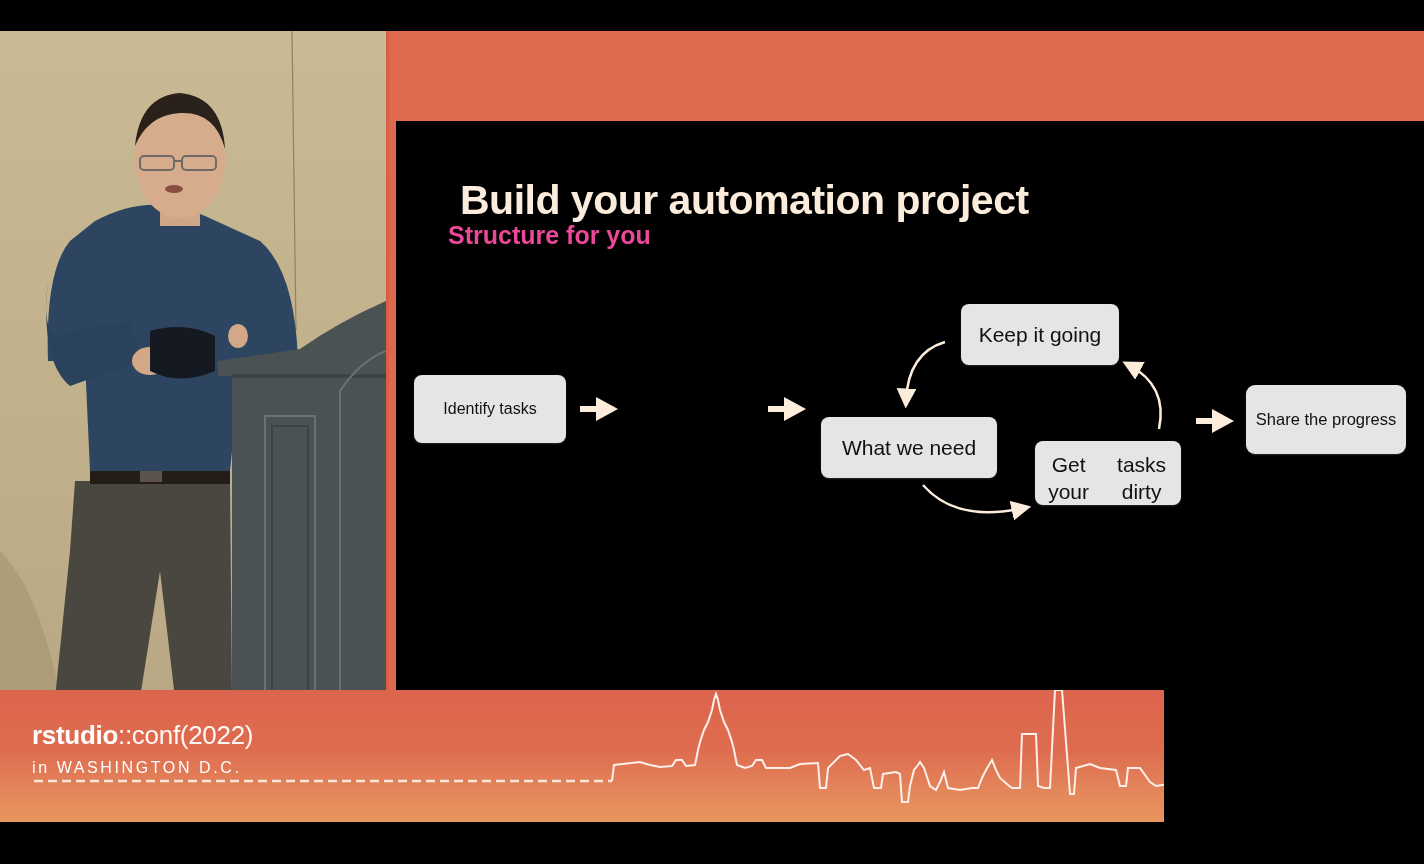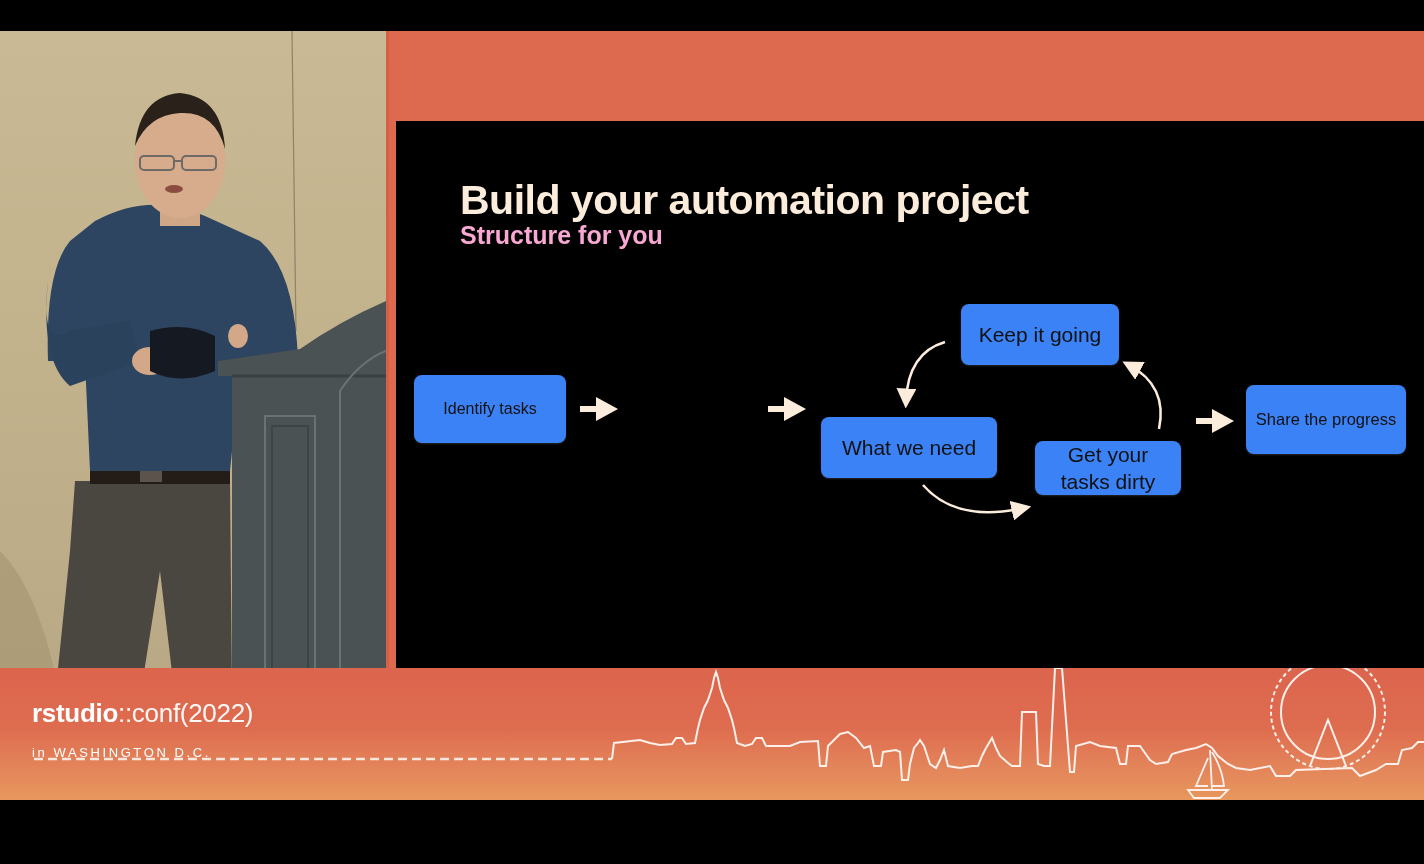--- a/index.html
+++ b/index.html
@@ -14,38 +14,38 @@
     background: linear-gradient(180deg, #c9b994 0%, #c2b28c 50%, #b9a885 100%); }
   .speaker-panel svg { position: absolute; left: 0; top: 0; }
 
   
   .slide-frame { position: absolute; left: 386px; top: 31px; width: 1038px; height: 667px; background: #dd6a4f; }
   .frame-divider { position: absolute; left: 386px; top: 31px; width: 3px; height: 667px; background: #d65f45; }
 
   
   .slide { position: absolute; left: 396px; top: 121px; width: 1028px; height: 577px; background: #000; }
   .slide-title { position: absolute; left: 52px; top: 44px; margin: 12px; color: #fbecdb; font-weight: bold; font-size: 41px; letter-spacing: -0.5px; white-space: nowrap; }
-  .slide-subtitle { position: absolute; left: 64px; top: 100px; margin: 0; color: #f9a8d4; font-weight: bold; font-size: 25px; white-space: nowrap; }
+  .slide-subtitle { position: absolute; left: 52px; top: 100px; margin: 0; color: #ec4899; font-weight: bold; font-size: 25px; white-space: nowrap; }
 
-  .node { position: absolute; background: #3b82f6; border-radius: 8px; color: #111; display: flex; align-items: center; justify-content: center; text-align: center; box-shadow: 0 1px 2px rgba(255,255,255,0.15); }
+  .node { position: absolute; background: #e5e5e5; border-radius: 8px; color: #111; display: flex; align-items: center; justify-content: center; text-align: center; box-shadow: 0 1px 2px rgba(255,255,255,0.15); }
   .node span { display: block; }
   .node.small { font-size: 16px; }
   .node.large { font-size: 21px; line-height: 27px; }
 
   .diagram-svg { position: absolute; left: 0; top: 0; }
 
   
-  .banner { position: absolute; left: 0; top: 668px; width: 1424px; height: 132px;
+  .banner { position: absolute; left: 0; top: 690px; width: 1164px; height: 132px;
     background: linear-gradient(180deg, #dc654d 0%, #de6c4f 45%, #e3845a 75%, #e8975d 100%); overflow: hidden; }
   .banner-svg { position: absolute; left: 0; top: 0; }
   .brand { position: absolute; left: 32px; top: 30px; color: #fff; }
   .brand-main { font-size: 26px; line-height: 30px; white-space: nowrap; letter-spacing: -0.3px; }
   .brand-main .b { font-weight: bold; }
   .brand-main .l { font-weight: normal; opacity: 0.95; }
-  .brand-sub { font-size: 13px; letter-spacing: 2.6px; margin-top: 17px; white-space: nowrap; }
+  .brand-sub { font-size: 16px; letter-spacing: 2.6px; margin-top: 9px; white-space: nowrap; }
 </style>
 </head>
 <body>
 
 <div class="letterbox-top"></div>
 
 <div class="speaker-panel">
   <svg width="386" height="667" viewBox="0 0 386 667">
 
     <line x1="292" y1="0" x2="296" y2="300" stroke="#8f8268" stroke-width="1.2"></line>
@@ -118,25 +118,25 @@
 
   <div class="node small" style="left:18px; top:254px; width:152px; height:68px;">
     <span>Identify tasks</span>
   </div>
   <div class="node large" style="left:425px; top:296px; width:176px; height:61px;">
     <span>What we need</span>
   </div>
   <div class="node large" style="left:565px; top:183px; width:158px; height:61px;">
     <span>Keep it going</span>
   </div>
-  <div class="node large" style="left:639px; top:320px; width:146px; height:54px; flex-direction:column;">
+  <div class="node large" style="left:639px; top:320px; width:146px; height:64px; flex-direction:row;align-items:flex-end;">
     <span>Get your</span>
     <span>tasks dirty</span>
   </div>
-  <div class="node small" style="left:850px; top:264px; width:160px; height:69px; font-size:16.5px;">
+  <div class="node small" style="left:850px; top:264px; width:160px; height:69px; font-size:16.5px;border-radius:9px;">
     <span>Share the progress</span>
   </div>
 </div>
 
 <div class="banner">
   <svg class="banner-svg" width="1424" height="132" viewBox="0 0 1424 132">
 
     <line x1="34" y1="91" x2="612" y2="91" stroke="#fbe6dc" stroke-width="2.5" stroke-dasharray="9 5"></line>
 
     <polyline fill="none" stroke="#fdf0ea" stroke-width="2" points="612,91 614,75 640,72 650,75 660,77 672,76 676,70 682,70 686,76 695,75 698,60 700,52 704,40 708,32 712,20 714,10 716,4 718,10 720,20 724,32 728,40 732,52 734,60 737,75 745,78 752,76 756,70 762,70 766,78 790,78 800,74 818,73 820,98 826,98 828,78 840,66 848,64 856,70 864,80 870,78 874,98 881,98 883,84 896,82 900,84 902,112 908,112 910,96 914,80 918,75 920,72 924,78 928,90 930,96 936,100 940,92 944,82 948,98 960,100 972,98 978,98 982,88 986,80 992,70 996,80 1000,88 1008,95 1012,98 1020,98 1022,44 1036,44 1038,96 1044,98 1050,98 1055,0 1062,0 1070,104 1074,104 1076,78 1090,74 1100,78 1116,80 1120,96 1126,96 1128,78 1140,78 1150,92 1156,96 1168,94 1172,86 1186,82 1196,80 1206,76 1212,80 1218,88 1228,96 1236,100 1250,102 1270,98 1276,108 1290,108 1296,102 1352,100 1360,108 1376,102 1386,96 1398,96 1402,82 1412,80 1418,74 1424,74"></polyline>

